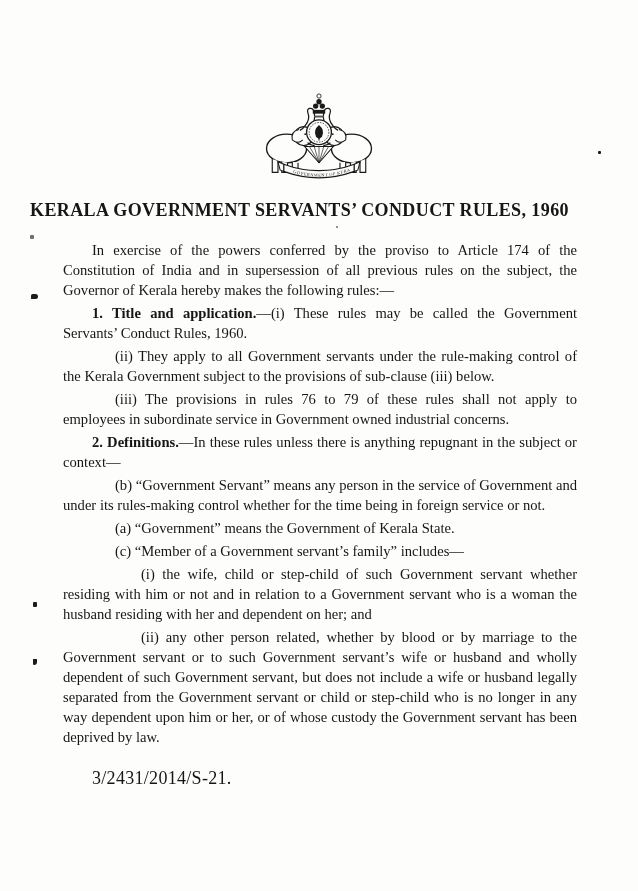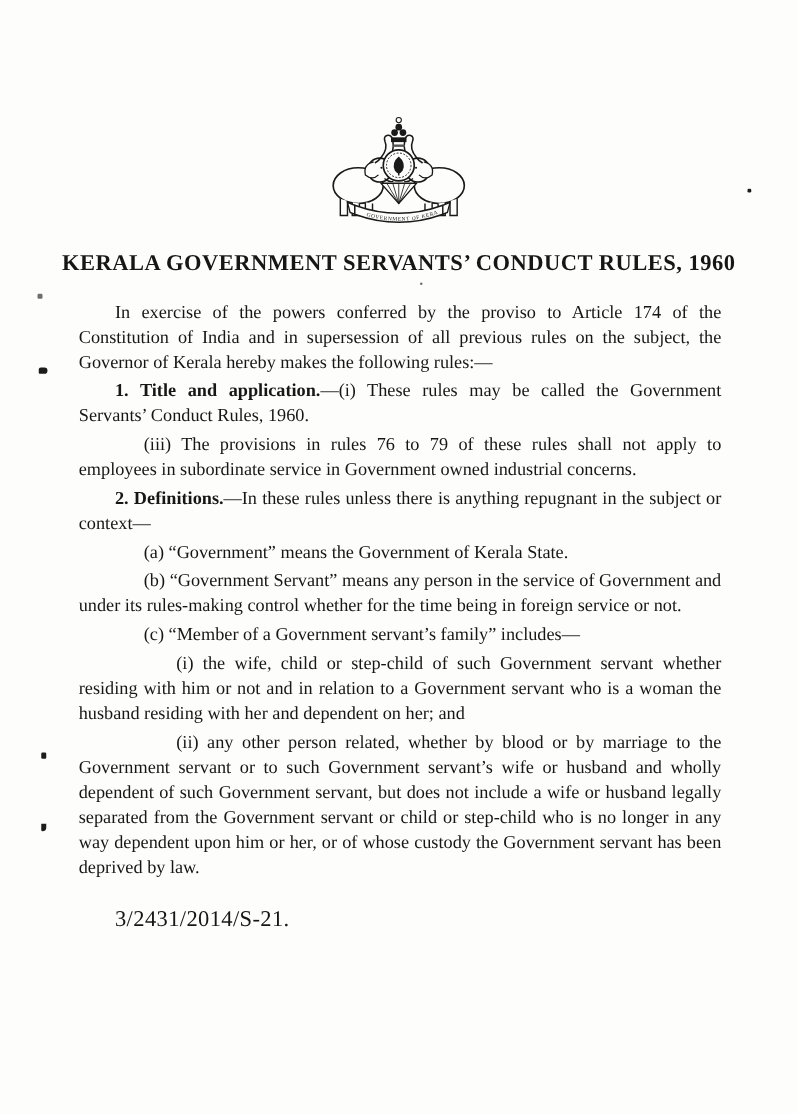--- a/index.html
+++ b/index.html
@@ -14,21 +14,20 @@
     box-sizing:border-box;
   }
   .emblem-wrap{
     width:124px;height:104px;
     margin:86px auto 0 auto;
   }
   .doc-title{
     margin:9px 30px 0 30px;
     font-size:18px;
     font-weight:bold;
-    text-align:center;
     letter-spacing:0.4px;
     line-height:22px;
   }
   .doc-body{
     margin:19px 61px 0 63px;
     font-size:14.6px;
     line-height:20px;
     text-align:justify;
   }
   .doc-body p{margin:3px 0;}
@@ -107,24 +106,25 @@
         </text>
       </g>
     </svg>
   </div>
 
   <h1 class="doc-title">KERALA GOVERNMENT SERVANTS’ CONDUCT RULES, 1960</h1>
 
   <div class="doc-body">
       <p class="indent-para">In exercise of the powers conferred by the proviso to Article 174 of the Constitution of India and in supersession of all previous rules on the subject, the Governor of Kerala hereby makes the following rules:—</p>
       <p class="indent-para"><strong>1. Title and application.</strong>—(i) These rules may be called the Government Servants’ Conduct Rules, 1960.</p>
+      <p class="indent-sub">(ii) They apply to all Government servants under the rule-making control of the Kerala Government subject to the provisions of sub-clause (iii) below.</p>
       <p class="indent-sub">(iii) The provisions in rules 76 to 79 of these rules shall not apply to employees in subordinate service in Government owned industrial concerns.</p>
       <p class="indent-para"><strong>2. Definitions.</strong>—In these rules unless there is anything repugnant in the subject or context—</p>
+      <p class="indent-sub">(b) “Government Servant” means any person in the service of Government and under its rules-making control whether for the time being in foreign service or not.</p>
       <p class="indent-sub">(a) “Government” means the Government of Kerala State.</p>
-      <p class="indent-sub">(b) “Government Servant” means any person in the service of Government and under its rules-making control whether for the time being in foreign service or not.</p>
       <p class="indent-sub">(c) “Member of a Government servant’s family” includes—</p>
       <p class="indent-subsub">(i) the wife, child or step-child of such Government servant whether residing with him or not and in relation to a Government servant who is a woman the husband residing with her and dependent on her; and</p>
       <p class="indent-subsub">(ii) any other person related, whether by blood or by marriage to the Government servant or to such Government servant’s wife or husband and wholly dependent of such Government servant, but does not include a wife or husband legally separated from the Government servant or child or step-child who is no longer in any way dependent upon him or her, or of whose custody the Government servant has been deprived by law.</p>
     </div>
 
   <div class="doc-footer">3/2431/2014/S-21.</div>
 
   <div class="speck faint" style="left:30px;top:235px;width:4px;height:4px;"></div>
   <div class="speck" style="left:31px;top:294px;width:7px;height:5px;border-radius:2px 3px 3px 1px;"></div>
   <div class="speck" style="left:33px;top:602px;width:4px;height:5px;"></div>

